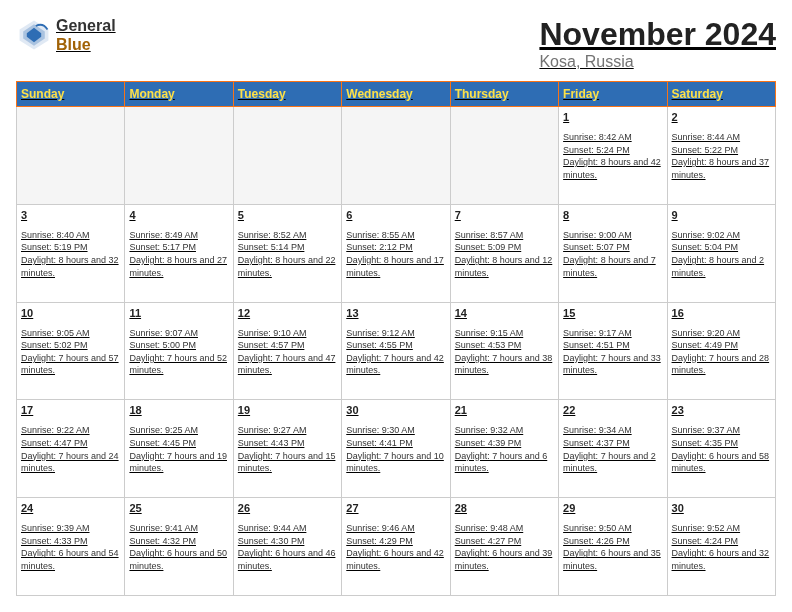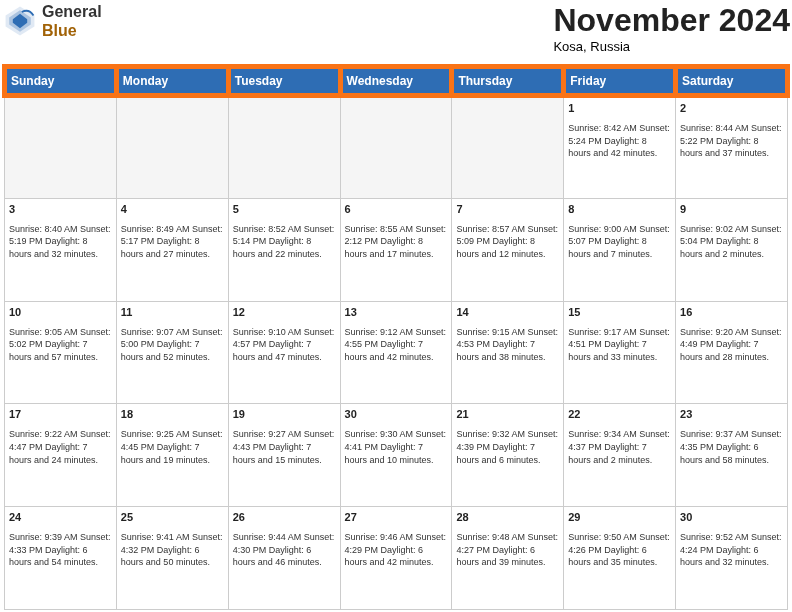--- a/index.html
+++ b/index.html
@@ -6,23 +6,24 @@
     body {
       font-family: Arial, sans-serif;
       background: #fff;
       width: 792px;
       height: 612px;
       overflow: hidden;
     }
     .page {
       width: 792px;
       height: 612px;
-      padding: 2px;
+      padding: 16px;
       display: flex;
       flex-direction: column;
+      text-decoration: underline;
     }
     .header {
       display: flex;
       justify-content: space-between;
       align-items: flex-start;
       margin-bottom: 10px;
     }
     .logo {
       display: flex;
       align-items: center;
@@ -39,37 +40,37 @@
     }
     .title-block {
       text-align: left;
     }
     .month-title {
       font-size: 32px;
       font-weight: bold;
       color: #222;
     }
     .location {
-      font-size: 13px;
-      color: #000000;
+      font-size: 16px;
+      color: #737373;
     }
     .calendar {
       flex: 1;
       border-collapse: collapse;
       width: 100%;
       table-layout: fixed;
     }
     .calendar th {
       background: #2e6db4;
-      color: #ffffff;
+      color: #fde047;
       font-size: 12px;
       font-weight: bold;
       padding: 5px 4px;
       text-align: left;
-      border: 5px solid #f97316;
+      border: 1px solid #f97316;
     }
     .calendar td {
       border: 1px solid #ccc;
       vertical-align: top;
       padding: 4px 4px;
       font-size: 9.5px;
       color: #222;
       background: #fff;
       height: 78px;
     }

